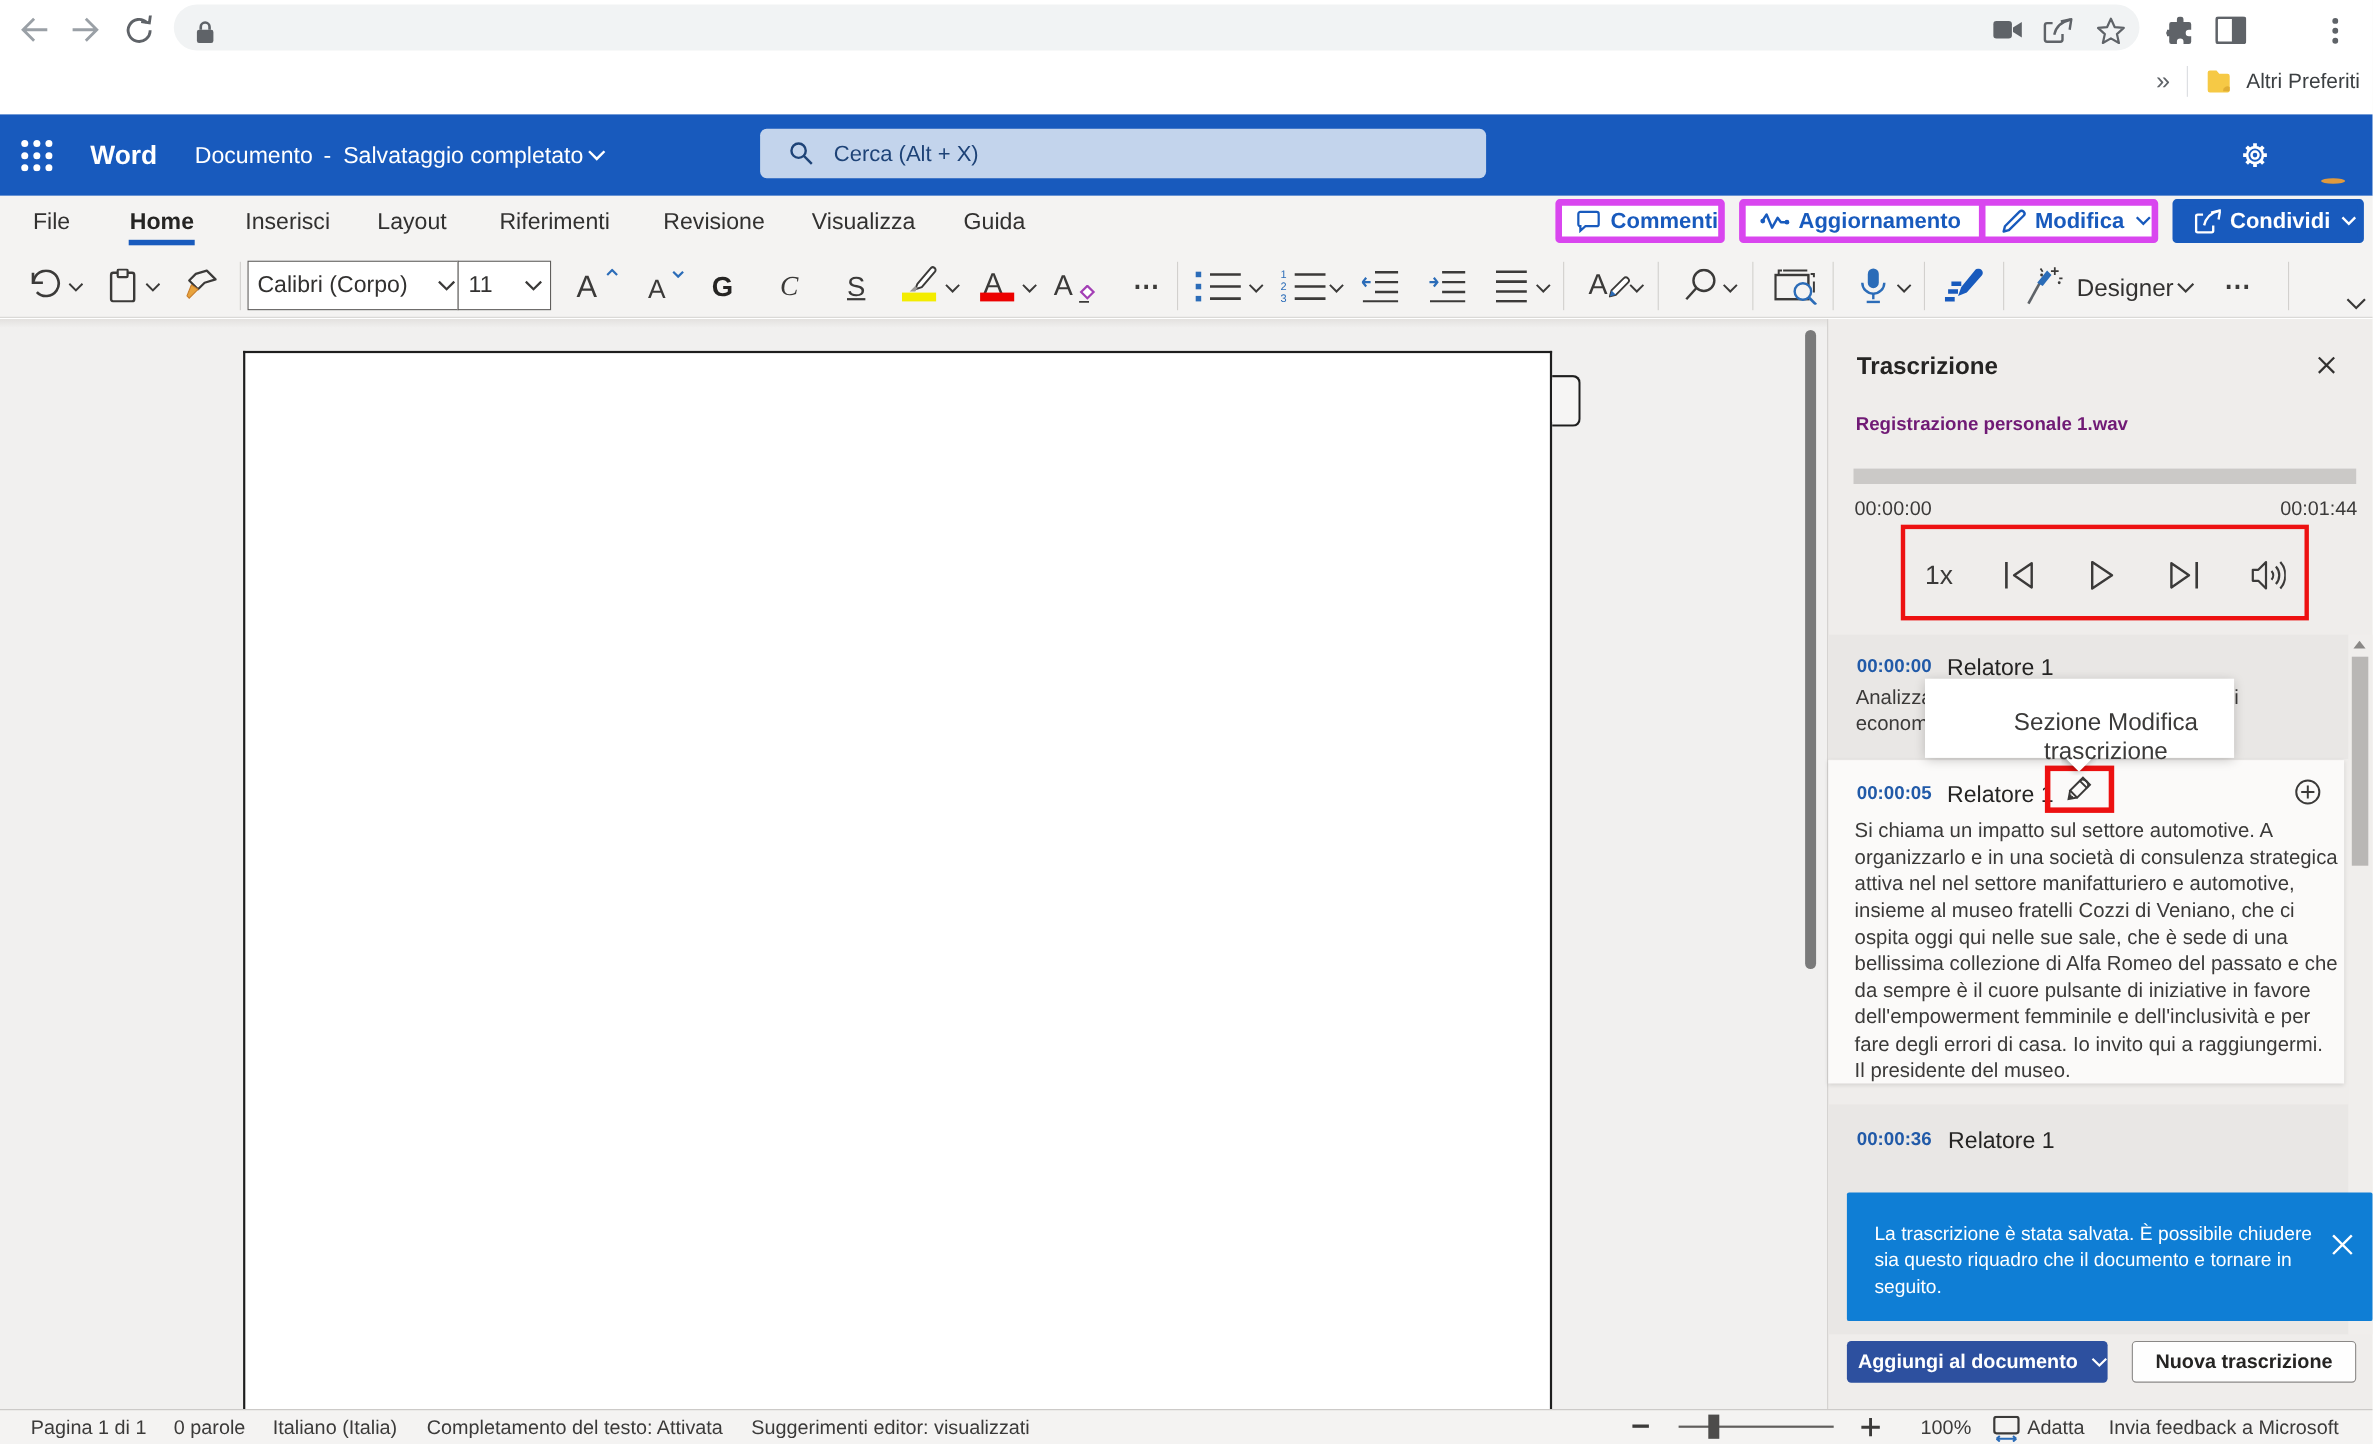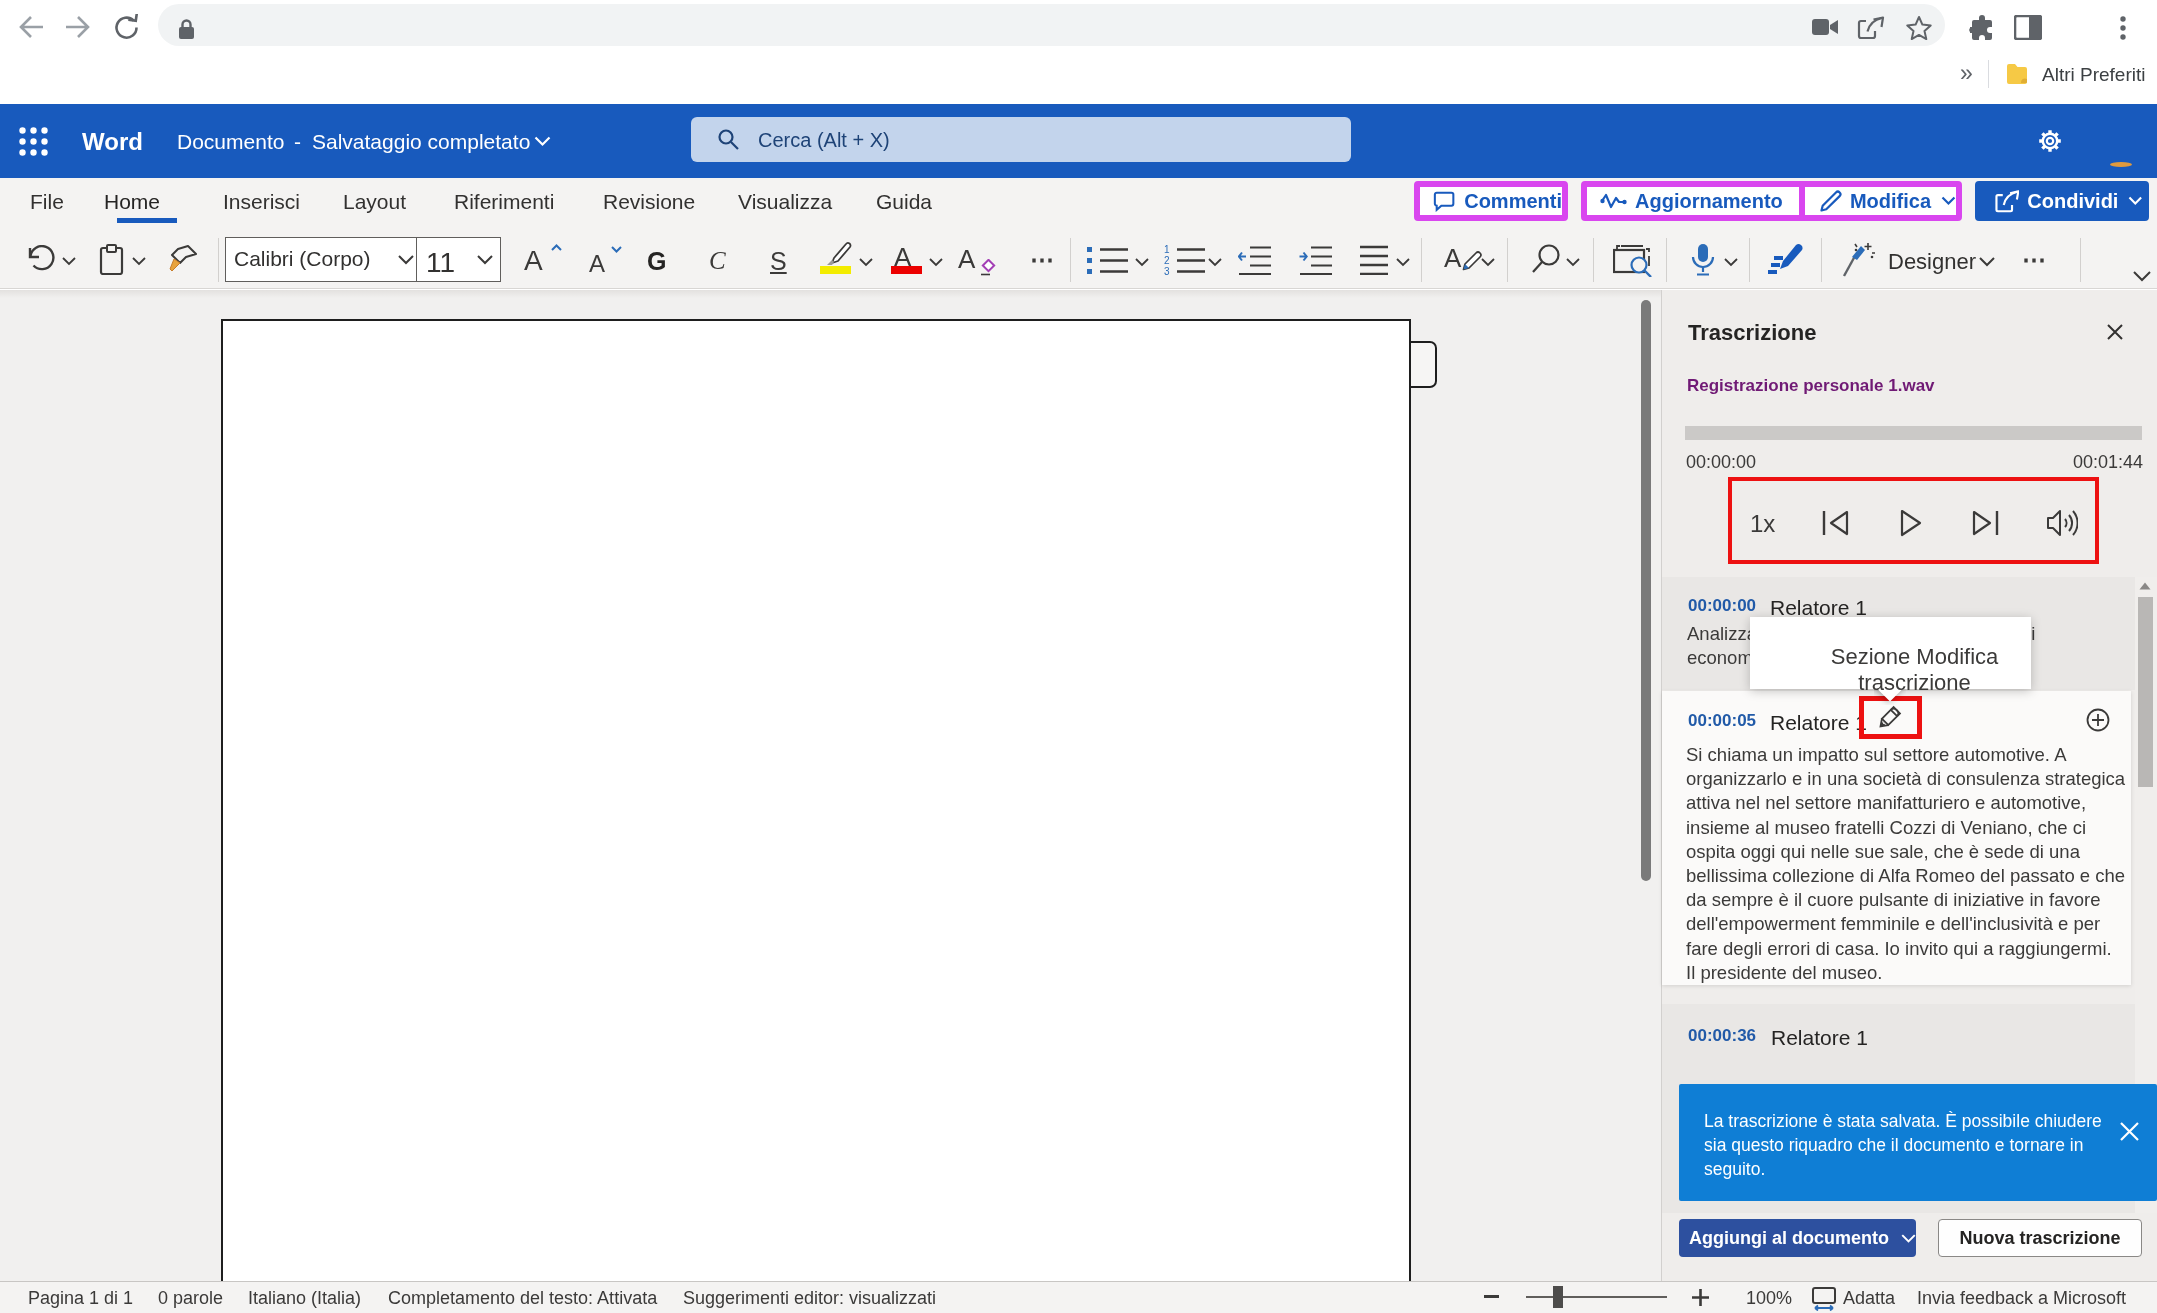--- a/index.html
+++ b/index.html
@@ -161,21 +161,21 @@
     <g stroke-width="3.4">
       <path d="M14 3.2 V6.3 M14 21.7 V24.8 M3.2 14 H6.3 M21.7 14 H24.8"></path>
       <path d="M6.4 6.4 L8.6 8.6 M19.4 19.4 L21.6 21.6 M21.6 6.4 L19.4 8.6 M8.6 19.4 L6.4 21.6"></path>
     </g>
   </g>
 </svg>
 <div class="abs" style="left:2110px;top:162px;width:22px;height:5px;border-radius:50%;background:#e09a3e"></div>
 
 <div class="abs" id="menurow"></div>
 <div class="mitem" style="left:30px">File</div>
-<div class="mitem" style="left:104px;font-weight:400;color:#252423">Home</div>
+<div class="mitem" style="left:118px;font-weight:700;color:#252423">Home</div>
 <div class="abs" style="left:117px;top:218px;width:60px;height:5px;background:#185abd"></div>
 <div class="mitem" style="left:223px">Inserisci</div>
 <div class="mitem" style="left:343px">Layout</div>
 <div class="mitem" style="left:454px">Riferimenti</div>
 <div class="mitem" style="left:603px">Revisione</div>
 <div class="mitem" style="left:738px">Visualizza</div>
 <div class="mitem" style="left:876px">Guida</div>
 
 <div class="mbtn" style="left:1414px;width:154px">
   <svg style="margin-left:13px" width="24" height="21" viewBox="0 0 24 21">
@@ -237,21 +237,21 @@
 </svg>
 <div class="rsep" style="left:218px"></div>
 
 <div class="abs" style="left:225px;top:237px;width:192px;height:45px;background:#fff;border:1.5px solid #605e5c"></div>
 <div class="abs" style="left:234px;top:247px;font-size:21px;color:#323130">Calibri (Corpo)</div>
 <svg class="ico" style="left:398px;top:255px" width="16" height="10" viewBox="0 0 16 10">
       <path d="M1 1 L8 8 L15 1" stroke="#3b3a39" stroke-width="2" fill="none"></path>
     </svg>
 
 <div class="abs" style="left:416px;top:237px;width:85px;height:45px;background:#fff;border:1.5px solid #605e5c"></div>
-<div class="abs" style="left:426px;top:247px;font-size:28px;color:#323130">11</div>
+<div class="abs" style="left:426px;top:247px;font-size:21px;color:#323130">11</div>
 <svg class="ico" style="left:477px;top:255px" width="16" height="10" viewBox="0 0 16 10">
       <path d="M1 1 L8 8 L15 1" stroke="#3b3a39" stroke-width="2" fill="none"></path>
     </svg>
 
 <div class="abs" style="left:524px;top:245px;font-size:28px;color:#3b3a39">A</div>
 <svg class="ico" style="left:551px;top:244px" width="11" height="7" viewBox="0 0 11 7">
       <path d="M1 6 L5.5 1.5 L10 6" stroke="#2b6cb8" stroke-width="2" fill="none"></path>
     </svg>
 <div class="abs" style="left:589px;top:250px;font-size:24px;color:#3b3a39">A</div>
 <svg class="ico" style="left:611px;top:246px" width="11" height="7" viewBox="0 0 11 7">

